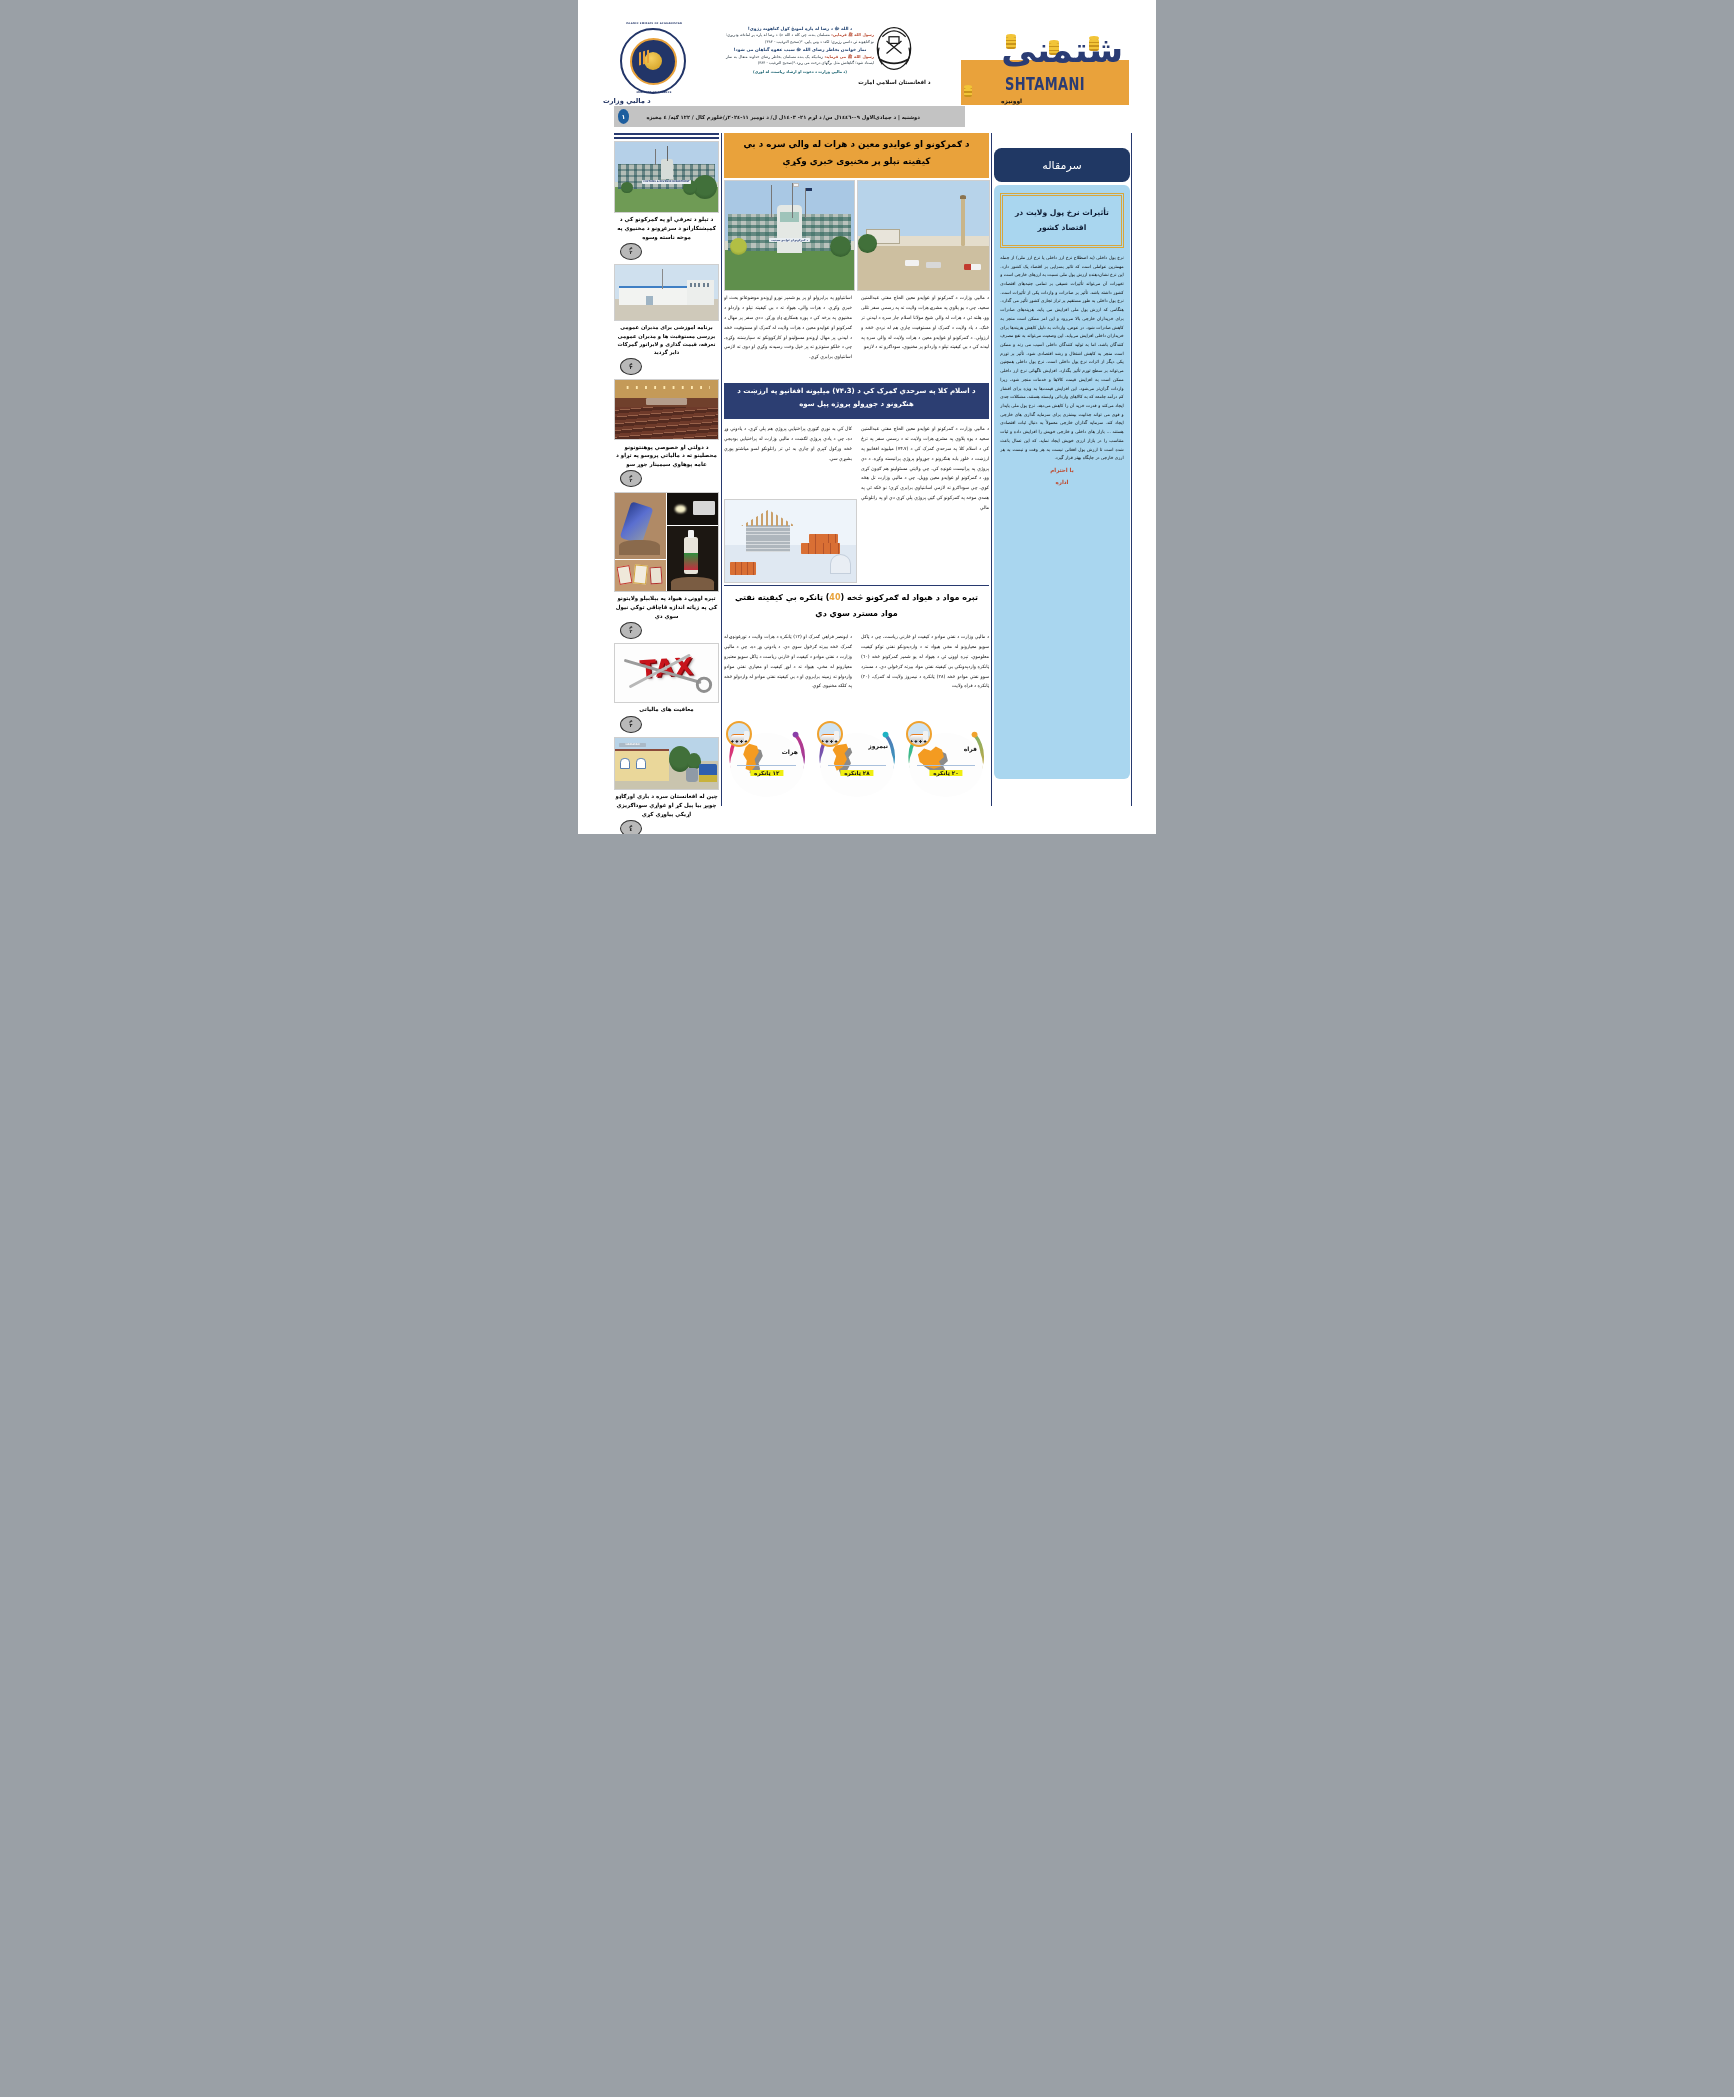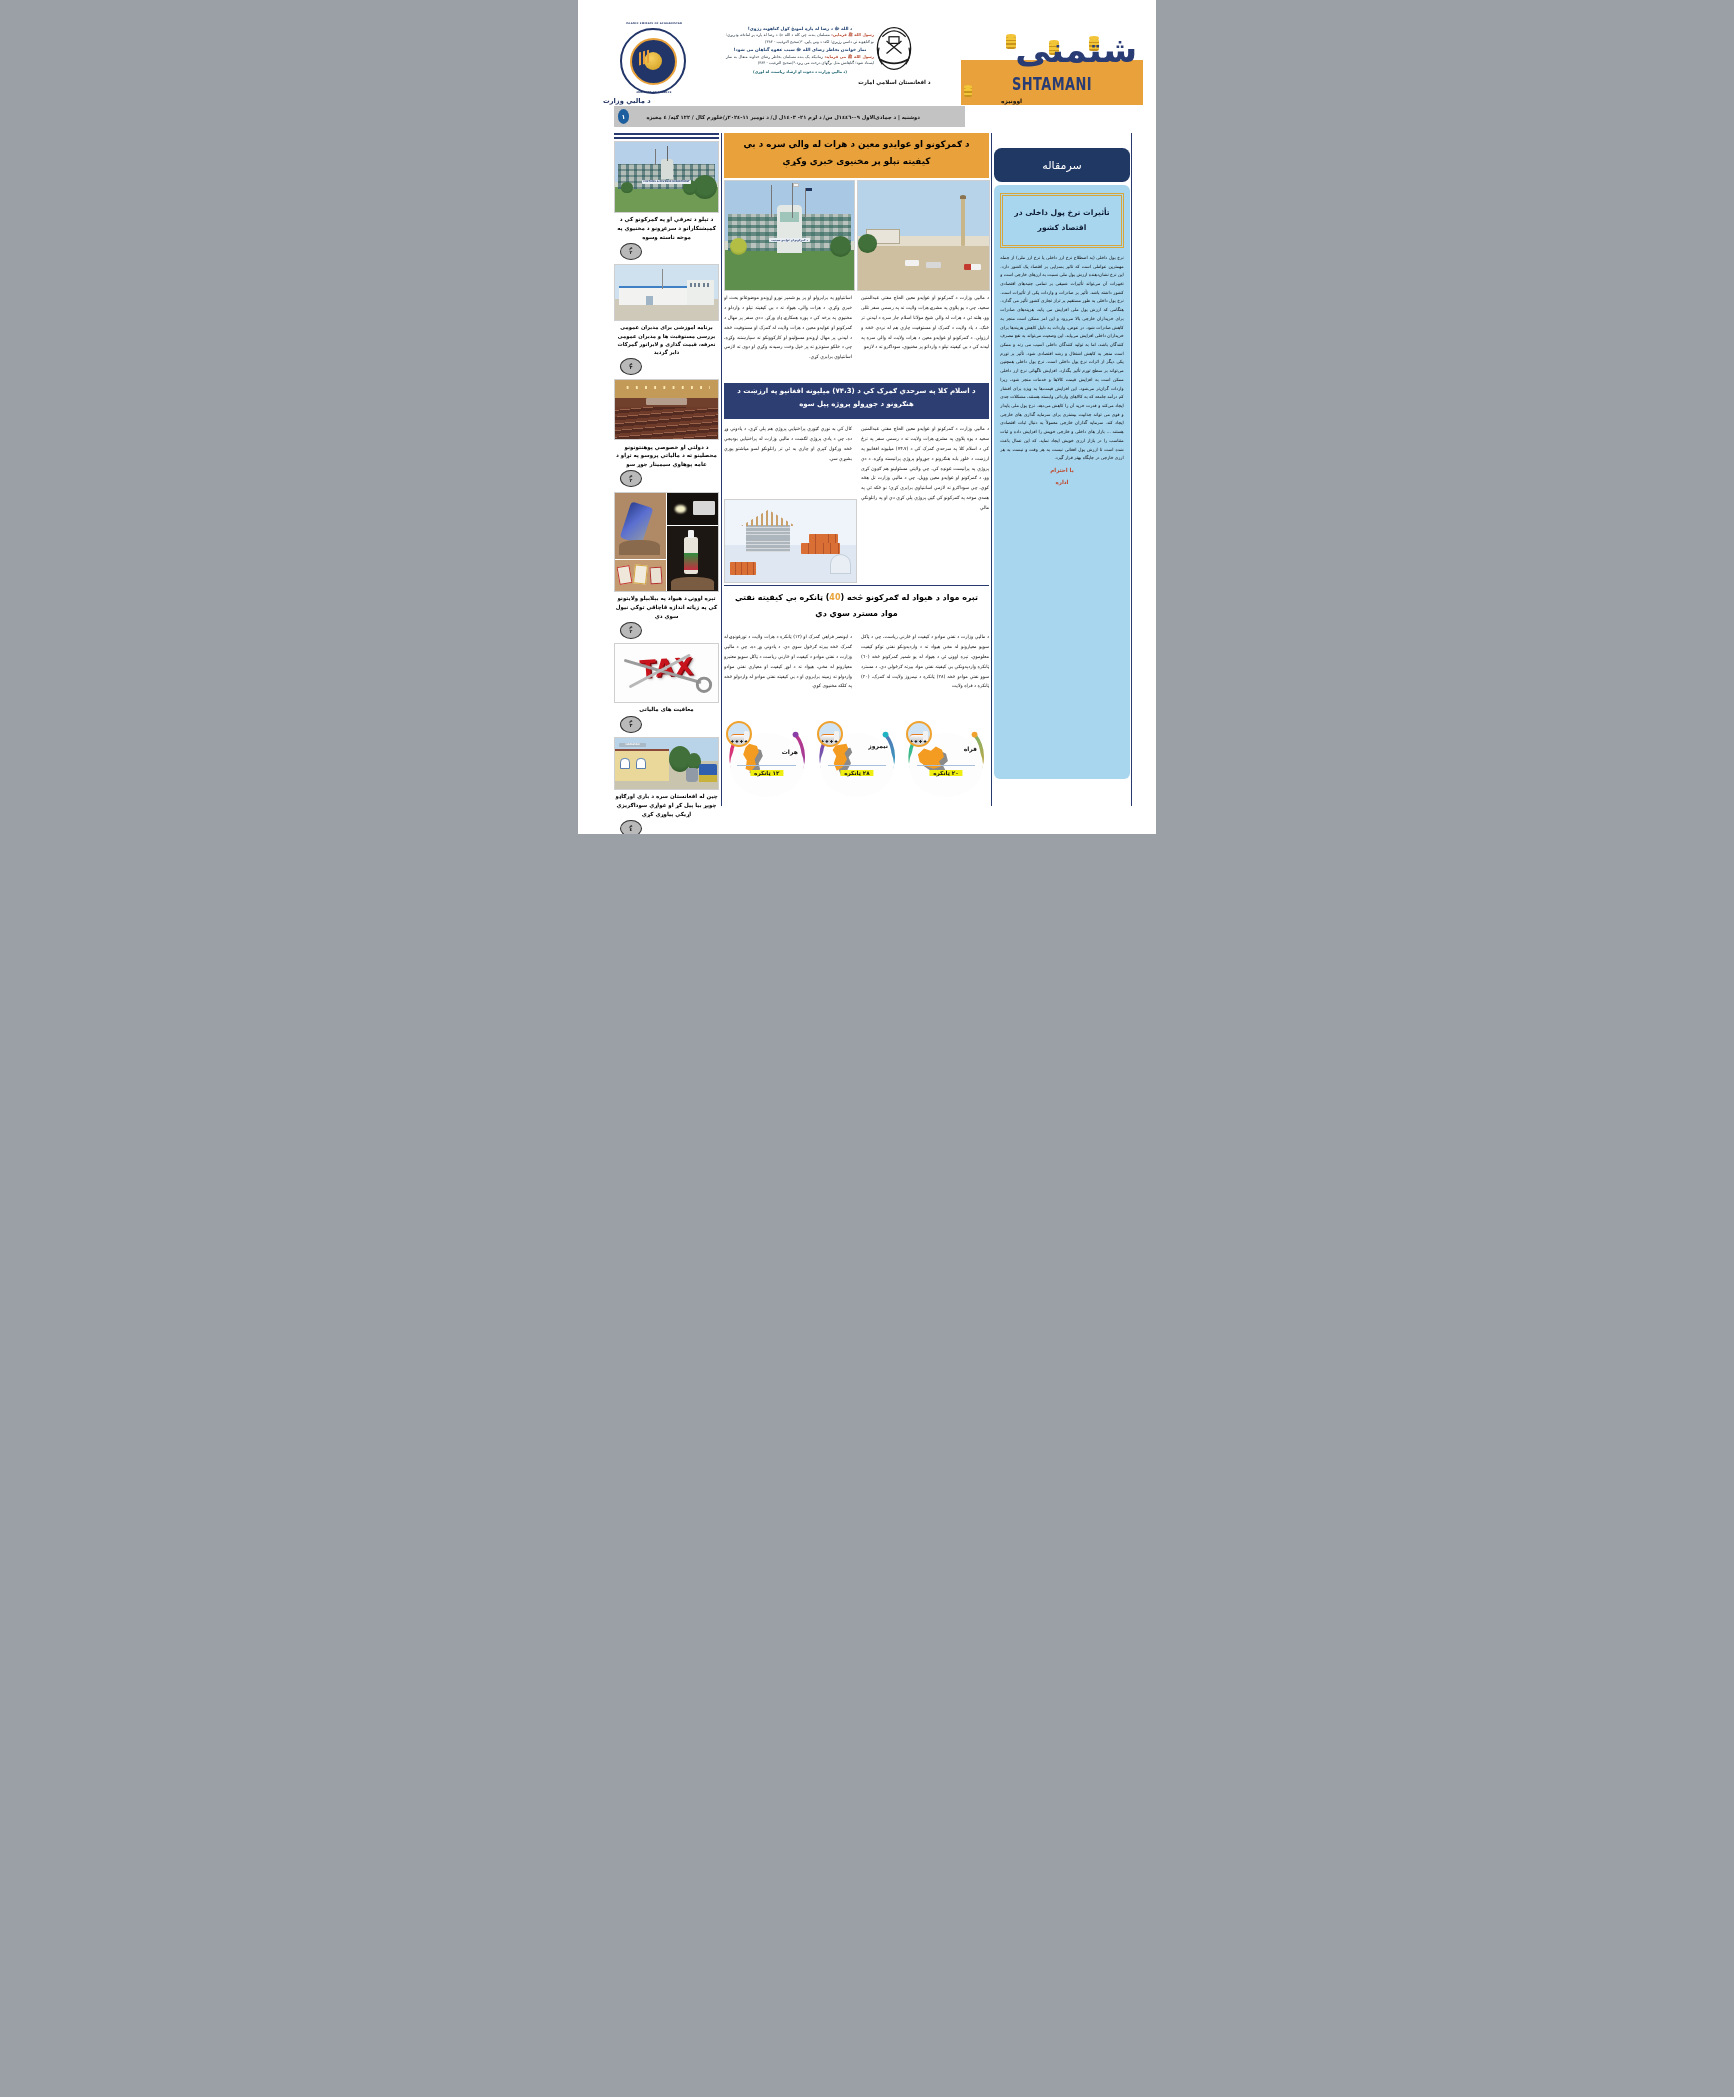--- a/index.html
+++ b/index.html
@@ -19,21 +19,21 @@
   .mof-ring-top{left:36px;top:22px;width:80px;text-align:center;font-size:2.5px;color:#223568;font-weight:bold;letter-spacing:0.2px;}
   .mof-ring-bottom{left:36px;top:91px;width:80px;text-align:center;font-size:2.5px;color:#223568;font-weight:bold;letter-spacing:0.2px;}
   .mof-label{left:25px;top:97px;width:101px;text-align:left;font-weight:bold;color:#1d2f5e;font-size:6.7px;}
   .hadith{left:148px;top:25px;width:148px;text-align:center;}
   .hadith .l1{color:#1d3f6e;font-weight:bold;font-size:4.4px;line-height:1.7;}
   .hadith .l2{color:#1c2b36;font-size:3.8px;line-height:1.8;text-align:justify;}
   .hadith .red{color:#b8472e;font-weight:bold;}
   .hadith .attr{color:#16606e;font-size:3.8px;font-weight:bold;margin-top:1.3px;}
   .emblem{left:296px;top:24px;width:40px;height:53px;}
   .emirate-label{left:272px;top:79px;width:89px;text-align:center;font-weight:bold;font-size:5.5px;color:#0d0d0d;}
-  .masthead{left:383px;top:38px;width:182px;height:67px;}
+  .masthead{left:383px;top:38px;width:168px;height:67px;}
   .m-gold{position:absolute;left:0;top:22px;width:100%;height:45px;background:#e9a23b;}
   .m-title{position:absolute;right:5.9px;top:-6.7px;font-size:35px;line-height:1.1;font-weight:bold;color:#2a3c74;}
   .m-latin{position:absolute;bottom:12.6px;left:50%;transform:translateX(-50%) scale(1,1.3);font-size:13px;
            font-weight:bold;color:#2a3c74;letter-spacing:0.4px;white-space:nowrap;}
   .m-weekly{position:absolute;bottom:1.3px;left:40px;font-size:5.9px;font-weight:bold;color:#101010;}
   .coinstack{position:absolute;width:10px;height:12.6px;border-radius:2.1px;
              background:repeating-linear-gradient(0deg,#c9941b 0 1.7px,#f2c437 1.7px 3.8px);}
   .coinstack::before{content:"";position:absolute;left:0;top:-2.5px;width:100%;height:4.2px;border-radius:50%;background:#f2c437;}
   
   .datebar{left:36px;top:106px;width:351px;height:21px;background:#c3c3c3;}
@@ -412,21 +412,21 @@
             <i class="t-cab"></i>
             <i class="t-wheels"></i>
         </div>
       </div>
     </div>
   </div>
 
   <div class="abs ed-head">سرمقاله</div>
   <div class="abs ed-panel">
     <div class="ed-titlebox">
-      <div class="inner">تأثیرات نرخ پول داخلی در اقتصاد کشور</div>
+      <div class="inner">تأثیرات نرخ پول ولایت در اقتصاد کشور</div>
     </div>
     <div class="ed-body">نرخ پول داخلی (به اصطلاح نرخ ارز داخلی یا نرخ ارز ملی) از جمله مهمترین عواملی است که تاثیر بسزایی بر اقتصاد یک کشور دارد. این نرخ نشان‌دهنده ارزش پول ملی نسبت به ارزهای خارجی است و تغییرات آن می‌تواند تأثیرات عمیقی بر تمامی جنبه‌های اقتصادی کشور داشته باشد. تأثیر بر صادرات و واردات یکی از تأثیرات است. نرخ پول داخلی به طور مستقیم بر تراز تجاری کشور تأثیر می گذارد. هنگامی که ارزش پول ملی افزایش می یابد، هزینه‌های صادرات برای خریداران خارجی بالا می‌رود و این امر ممکن است منجر به کاهش صادرات شود. در عوض، واردات به دلیل کاهش هزینه‌ها برای خریداران داخلی افزایش می‌یابد. این وضعیت می‌تواند به نفع مصرف کنندگان باشد، اما به تولید کنندگان داخلی آسیب می زند و ممکن است منجر به کاهش اشتغال و رشد اقتصادی شود. تأثیر بر تورم یکی دیگر از اثرات نرخ پول داخلی است. نرخ پول داخلی همچنین می‌تواند بر سطح تورم تأثیر بگذارد. افزایش ناگهانی نرخ ارز داخلی ممکن است به افزایش قیمت کالاها و خدمات منجر شود، زیرا واردات گران‌تر می‌شود. این افزایش قیمت‌ها به ویژه برای اقشار کم درآمد جامعه که به کالاهای وارداتی وابسته هستند، مشکلات جدی ایجاد می‌کند و قدرت خرید آن را کاهش می‌دهد. نرخ پول ملی پایدار و قوی می تواند جذابیت بیشتری برای سرمایه گذاری های خارجی ایجاد کند. سرمایه گذاران خارجی معمولاً به دنبال ثبات اقتصادی هستند … بازار های داخلی و خارجی خویش را افزایش داده و ثبات متناسب را در بازار ارزی خویش ایجاد نماید. که این عمال باعث شده است تا ارزش پول افغانی نبست به هر وقت و نبست به هر ارزی خارجی در جایگاه بهتر قرار گیرد.</div>
     <div class="ed-close">با احترام</div>
     <div class="ed-sig">اداره</div>
   </div>
 
 </div>
 
 
 </body></html>

